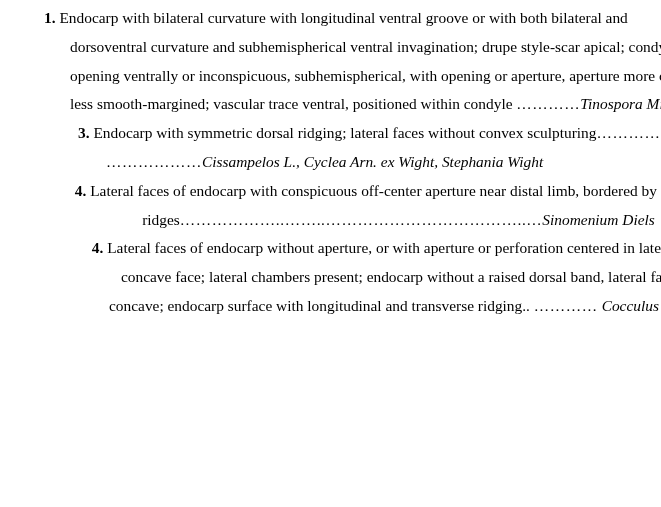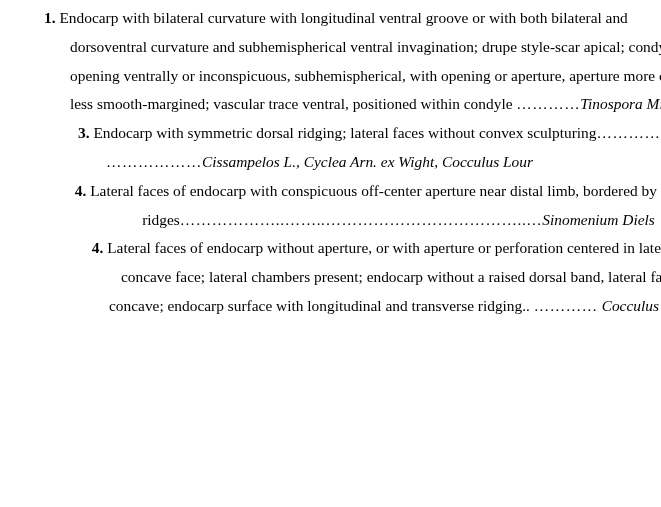--- a/index.html
+++ b/index.html
@@ -60,21 +60,21 @@
 <div id="key-document">
 
   <p class="key-entry lvl1">
     <span class="lead-num">1.</span><span> Endocarp with bilateral curvature with longitudinal ventral groove or with both bilateral and dorsoventral curvature and subhemispherical ventral invagination; drupe style-scar apical; condyle opening ventrally or inconspicuous, subhemispherical, with opening or aperture, aperture more or less smooth-margined; vascular trace ventral, positioned within condyle </span><span class="leader">…………</span><span class="taxon">Tinospora Miers</span>
   </p>
 
 
 
 
   <p class="key-entry lvl3">
-    <span class="lead-num">3.</span><span> Endocarp with symmetric dorsal ridging; lateral faces without convex sculpturing</span><span class="leader">…………..  ………………</span><span class="taxon">Cissampelos L., Cyclea Arn. ex Wight, Cocculus Lour</span>
+    <span class="lead-num">3.</span><span> Endocarp with symmetric dorsal ridging; lateral faces without convex sculpturing</span><span class="leader">…………..  ………………</span><span class="taxon">Cissampelos L., Cyclea Arn. ex Wight, Stephania Wight</span>
   </p>
 
 
   <p class="key-entry lvl4">
     <span class="lead-num">4.</span><span> Lateral faces of endocarp with conspicuous off-center aperture near distal limb, bordered by small ridges</span><span class="leader">………………..……..………………………………..…</span><span class="taxon">Sinomenium Diels</span>
   </p>
 
   <p class="key-entry lvl4">
     <span class="lead-num">4.</span><span> Lateral faces of endocarp without aperture, or with aperture or perforation centered in lateral concave face; lateral chambers present; endocarp without a raised dorsal band, lateral face concave; endocarp surface with longitudinal and transverse ridging.. </span><span class="leader">…………</span><span class="taxon"> Cocculus DC.</span>
   </p>

